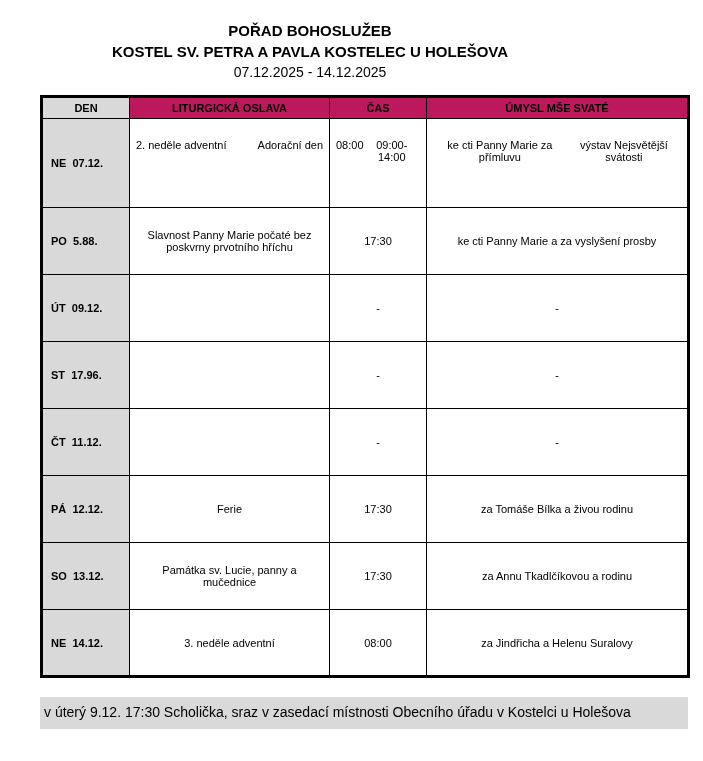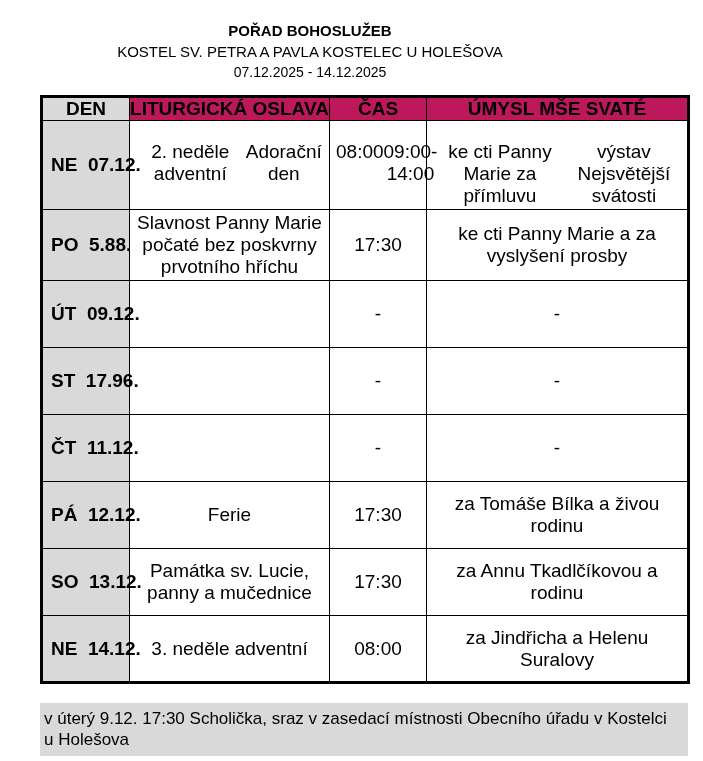--- a/index.html
+++ b/index.html
@@ -6,30 +6,30 @@
   html, body {
     width: 703px; height: 761px;
     background: #ffffff;
     font-family: "Liberation Sans", sans-serif;
     color: #000000;
   }
   .page { width: 620px; height: 761px; position: relative; }
 
   .title-block { text-align: center; padding-top: 20px; }
   .title-line1 { font-size: 15px; font-weight: bold; line-height: 21px; }
-  .title-line2 { font-size: 15px; font-weight: normal; line-height: 21px; }
+  .title-line2 { font-size: 15px; font-weight: bold; line-height: 21px; }
   .title-line3 { font-size: 14px; font-weight: normal; line-height: 21px; }
 
   table.schedule {
     border-collapse: collapse;
     table-layout: fixed;
     margin: 12px 0 0 40px;
     width: 647px;
     border: 3px solid #000000;
-    font-size: 19px;
+    font-size: 11px;
   }
   table.schedule th, table.schedule td {
     border: 1px solid #000000;
     vertical-align: middle;
   }
   col.c-den { width: 88px; }
   col.c-cel { width: 200px; }
   col.c-cas { width: 97px; }
   col.c-int { width: 262px; }
 
@@ -56,21 +56,21 @@
     justify-content: space-between;
     height: 84px;
     padding: 18px 0 8px 0;
   }
   .stack span { display: block; }
 
   .footer-note {
     margin: 19px 0 0 40px;
     width: 648px;
     background: #d9d9d9;
-    font-size: 17px;
+    font-size: 14px;
     line-height: 21px;
     padding: 5px 8px 6px 4px;
   }
 </style>
 </head>
 <body>
 
 <div class="page">
 
   <div class="title-block">

